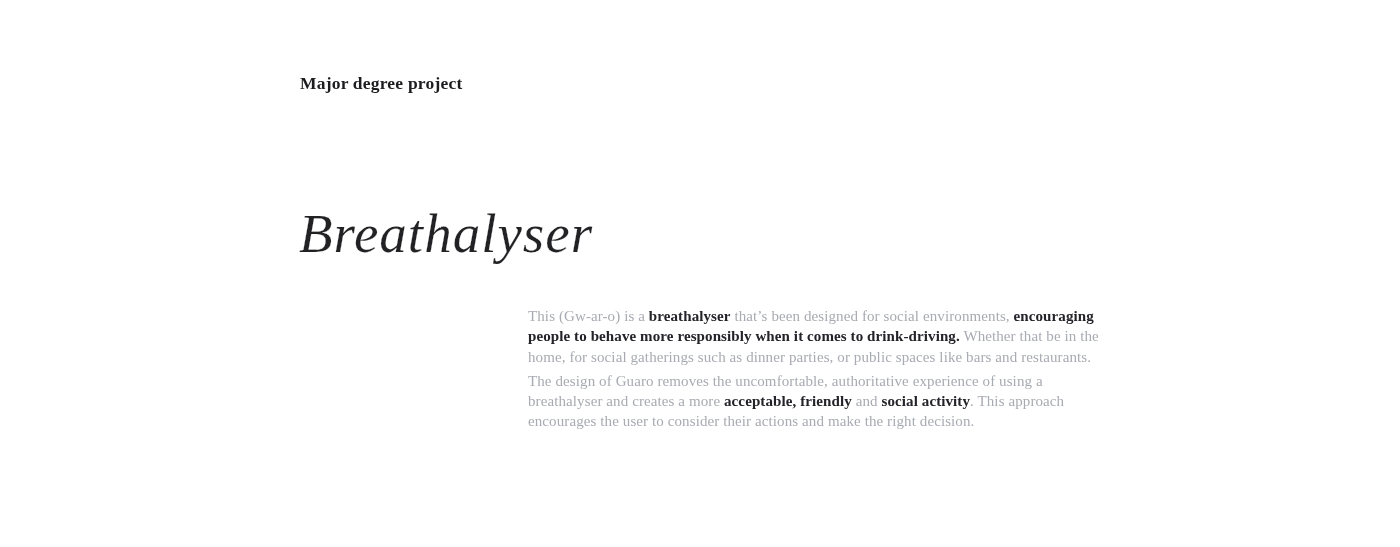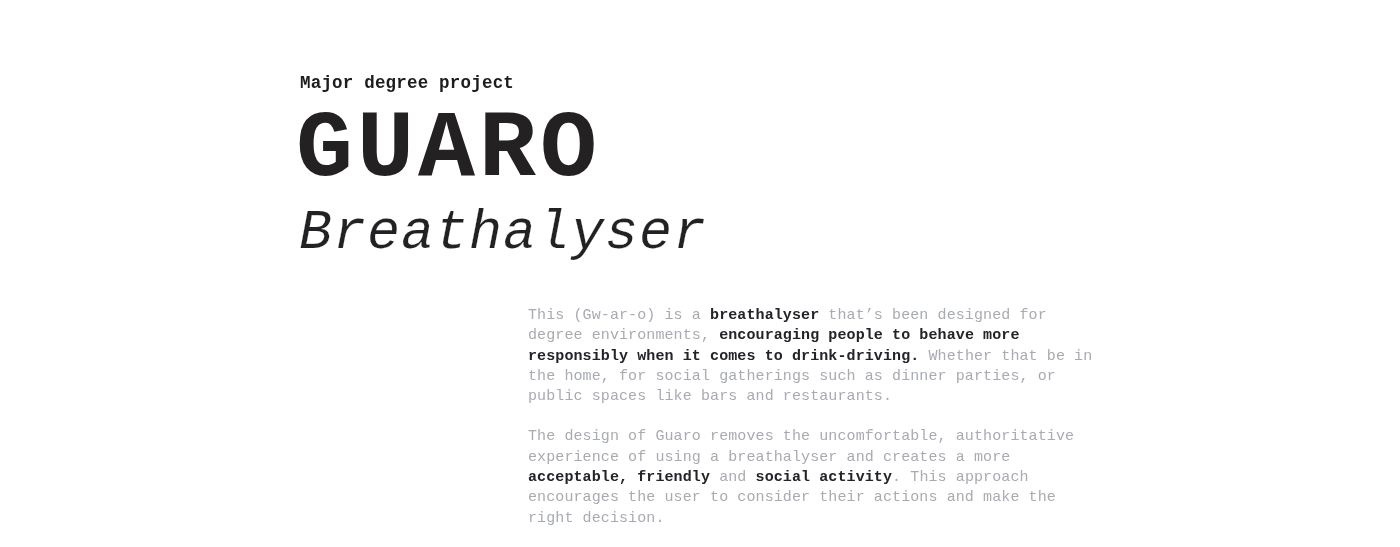--- a/index.html
+++ b/index.html
@@ -3,21 +3,21 @@
 <meta charset="utf-8">
 <style>
   * { margin: 0; padding: 0; box-sizing: border-box; }
   html, body { background: #ffffff; }
   .page {
     position: relative;
     width: 1400px;
     height: 547px;
     background: #ffffff;
     overflow: hidden;
-    font-family: Liberation Mono, monospace;
+    font-family: Liberation Serif, serif;
   }
   .eyebrow {
     position: absolute;
     left: 300px;
     top: 73px;
     font-size: 17.5px;
     font-weight: 700;
     letter-spacing: 0.2px;
     color: #1d1d1f;
   }
@@ -46,35 +46,34 @@
   .intro {
     position: absolute;
     left: 528px;
     top: 306px;
     width: 575px;
     font-size: 15px;
     line-height: 20.3px;
     letter-spacing: 0.1px;
     color: #a8abb1;
   }
-  .intro p + p { margin-top: 20px; }
+  .intro p + p { margin-top: 4px; }
   .intro .b {
     color: #232329;
     font-weight: 700;
   }
 </style>
 </head>
 <body>
 
 <div class="page">
 
   <div class="eyebrow">Major degree project</div>
 
-  <h1 class="title">GUARO</h1>
 
   <div class="subtitle">Breathalyser</div>
 
   <div class="intro">
-    <p><span>This (Gw-ar-o) is a </span><span class="b">breathalyser</span><span> that’s been designed for degree environments, </span><span class="b">encouraging people to behave more responsibly when it comes to drink-driving.</span><span> Whether that be in the home, for social gatherings such as dinner parties, or public spaces like bars and restaurants.</span></p>
+    <p><span>This (Gw-ar-o) is a </span><span class="b">breathalyser</span><span> that’s been designed for social environments, </span><span class="b">encouraging people to behave more responsibly when it comes to drink-driving.</span><span> Whether that be in the home, for social gatherings such as dinner parties, or public spaces like bars and restaurants.</span></p>
     <p><span>The design of Guaro removes the uncomfortable, authoritative experience of using a breathalyser and creates a more </span><span class="b">acceptable, friendly</span><span> and </span><span class="b">social activity</span><span>. This approach encourages the user to consider their actions and make the right decision.</span></p>
   </div>
 
 </div>
 
 </body></html>

